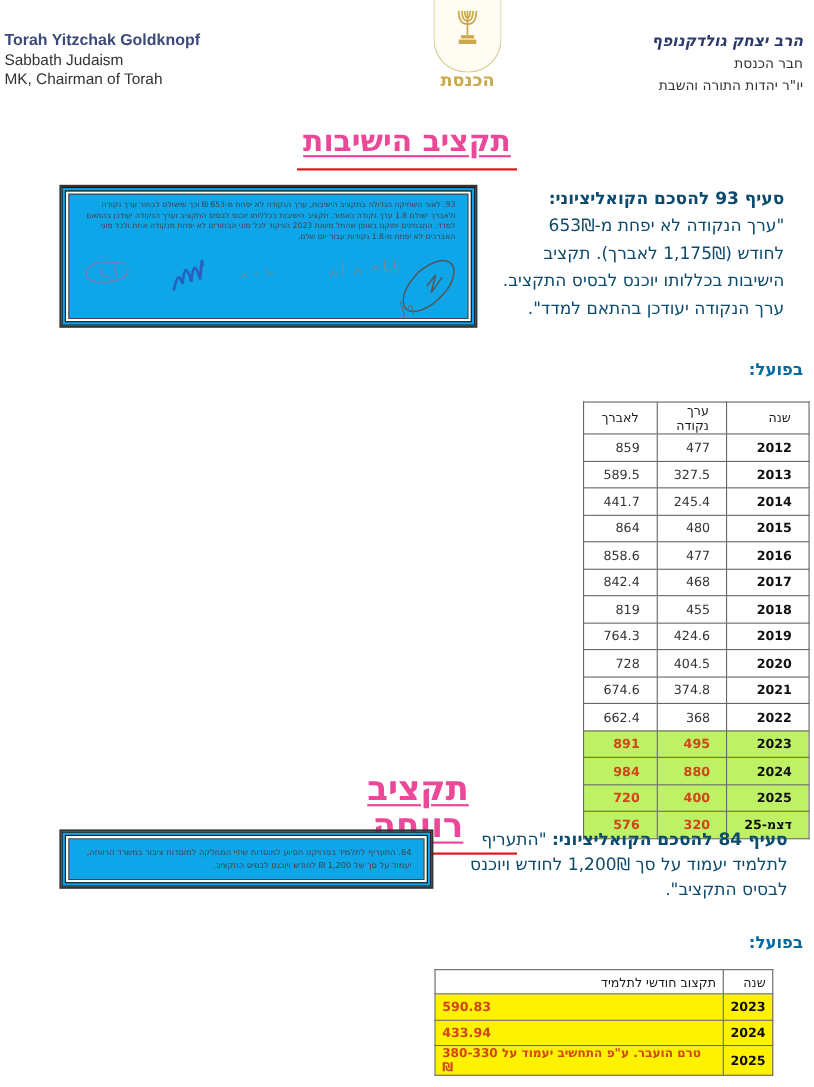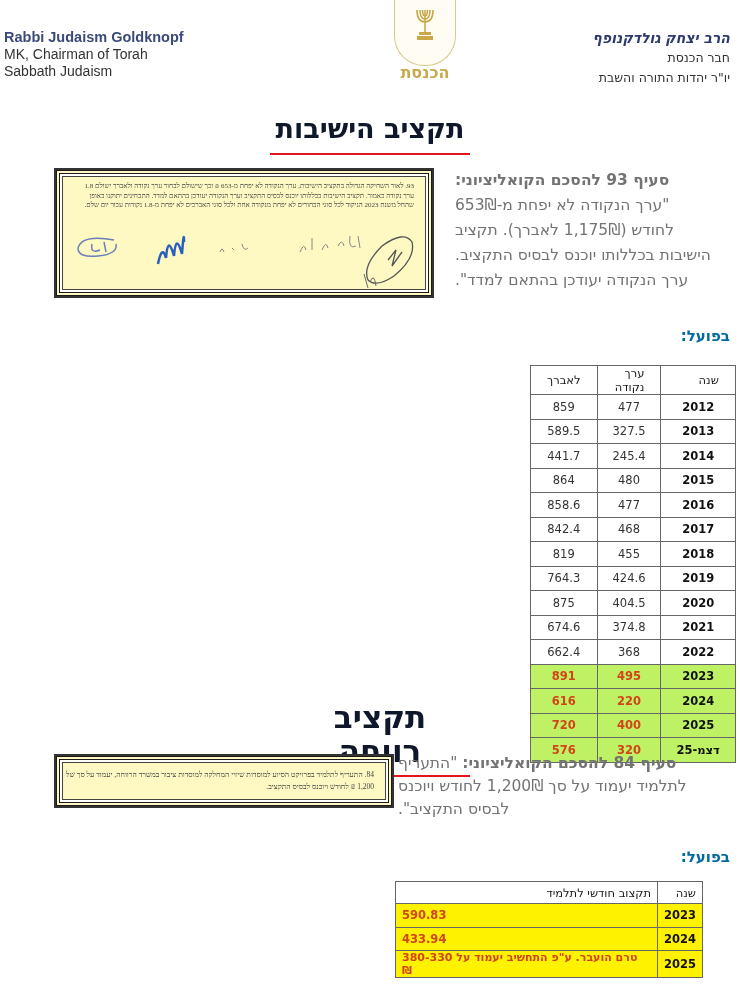--- a/index.html
+++ b/index.html
@@ -12,67 +12,67 @@
 
     .header-he { position: absolute; right: 10px; top: 28px; width: 240px; direction: rtl; text-align: right; font-family: "DejaVu Sans", sans-serif; }
     .header-he .name { font-size: 14px; font-weight: bold; font-style: italic; color: #2c3a6e; line-height: 20px; }
     .header-he .line { font-size: 12.5px; color: #333; line-height: 20px; }
 
     .emblem { position: absolute; left: 392px; top: 0px; width: 66px; height: 96px; }
     .emblem .shield { position: absolute; left: 2px; top: 0; width: 62px; height: 66px; border: 1.5px solid #d9c98c; border-top: none; border-radius: 0 0 30px 30px; background: #fffdf3; }
     .emblem .menorah { position: absolute; left: 22px; top: 8px; width: 22px; height: 34px; }
     .emblem .label { position: absolute; left: 0; top: 63px; width: 66px; text-align: center; font-size: 16px; font-weight: bold; color: #c9a94a; direction: rtl; }
 
-    .section-title { position: absolute; direction: rtl; text-align: center; font-family: "DejaVu Sans", sans-serif; font-weight: bold; color: #0f172a; text-decoration-thickness: 2px; text-underline-offset: 4px; }
+    .section-title { position: absolute; direction: rtl; text-align: center; font-family: "DejaVu Sans", sans-serif; font-weight: bold; color: #ec4899; text-decoration: underline; text-decoration-thickness: 2px; text-underline-offset: 4px; }
     .section-title::after { content: ""; position: absolute; left: 0; right: 0; bottom: -9px; height: 2px; background: #e0161a; }
     .title-1 { left: 270px; top: 112px; width: 200px; font-size: 27px; line-height: 34px; }
     .title-2 { left: 290px; top: 700px; width: 180px; font-size: 31px; line-height: 34px; }
 
-    .clause { position: absolute; direction: rtl; text-align: left; font-family: "DejaVu Sans", sans-serif; color: #737373; }
+    .clause { position: absolute; direction: rtl; text-align: right; font-family: "DejaVu Sans", sans-serif; color: #0c4a6e; }
     .clause .head { font-weight: bold; }
     .clause-1 { left: 455px; top: 168px; width: 258px; font-size: 15.5px; line-height: 25px; }
     .clause-2 { left: 398px; top: 752px; width: 318px; font-size: 15.5px; line-height: 23px; }
 
-    .scan { position: absolute; border: 4px double #1a1a1a; outline: 2px solid #333; background: #fef9c3; box-shadow: inset 0 0 0 2px #fff, inset 0 0 0 3px #444; font-family: Liberation Serif, serif; }
+    .scan { position: absolute; border: 4px double #1a1a1a; outline: 2px solid #333; background: #0ea5e9; box-shadow: inset 0 0 0 2px #fff, inset 0 0 0 3px #444; }
     .scan-1 { left: 56px; top: 170px; width: 376px; height: 126px; }
     .scan-2 { left: 56px; top: 756px; width: 336px; height: 50px; }
     .scan .text { position: absolute; right: 14px; direction: rtl; text-align: right; font-size: 7px; line-height: 9.5px; color: #444; }
     .scan-1 .text { top: 8px; width: 340px; }
     .scan-2 .text { top: 9px; width: 310px; font-size: 7.5px; line-height: 12px; }
     .sig { position: absolute; }
 
     .subhead { position: absolute; direction: rtl; font-weight: bold; font-size: 15px; color: #0369a1; }
     .subhead-1 { right: 10px; top: 327px; }
     .subhead-2 { right: 10px; top: 848px; }
 
     table { position: absolute; border-collapse: collapse; direction: rtl; font-family: "DejaVu Sans", sans-serif; }
     td, th { border: 1px solid #666; height: 24.5px; font-size: 11.5px; }
     .t1 { left: 530px; top: 365px; width: 172px; }
     .t1 th { font-weight: normal; text-align: right; padding: 0 16px; }
-    .t1 td { text-align: center; padding: 0 15px; color: #333; }
+    .t1 td { text-align: right; padding: 0 15px; color: #333; }
     .t1 td.year { font-weight: bold; color: #111; width: 54px; }
     .t1 td.pt { width: 64px; }
     .t1 tr.hl td { background: #bef264; color: #d2441a; font-weight: bold; }
     .t1 tr.hl td.year { color: #111; }
 
     .t2 { left: 395px; top: 881px; width: 308px; }
     .t2 th { font-weight: normal; text-align: right; padding: 0 6px; height: 22px; }
     .t2 td { height: 23.5px; padding: 0 6px; }
     .t2 td.year { font-weight: bold; width: 36px; text-align: left; color: #111; }
     .t2 td.val { text-align: left; color: #d2441a; font-weight: bold; }
     .t2 td.note { text-align: left; direction: rtl; color: #d2441a; font-weight: bold; font-size: 11px; }
     .t2 tr.hl td { background: #fff200; }
   </style>
 </head>
 <body>
 
 <div class="header-en">
-  <div class="name">Rabbi Judaism Goldknopf</div>
+  <div class="name">Torah Yitzchak Goldknopf</div>
+  <div class="line">Sabbath Judaism</div>
   <div class="line">MK, Chairman of Torah</div>
-  <div class="line">Sabbath Judaism</div>
 </div>
 
 <div class="emblem">
   <div class="shield"></div>
   <svg class="menorah" viewBox="0 0 22 34">
     <g fill="none" stroke="#c9a94a" stroke-width="1.6">
       <path d="M11 2 V24"></path>
       <path d="M3 2 Q3 14 11 14 Q19 14 19 2"></path>
       <path d="M6 2 Q6 11 11 11 Q16 11 16 2"></path>
       <path d="M8.5 2 Q8.5 8 11 8 Q13.5 8 13.5 2"></path>
@@ -163,41 +163,41 @@
         <td>819</td>
       </tr>
     <tr>
         <td class="year">2019</td>
         <td class="pt">424.6</td>
         <td>764.3</td>
       </tr>
     <tr>
         <td class="year">2020</td>
         <td class="pt">404.5</td>
-        <td>875</td>
+        <td>728</td>
       </tr>
     <tr>
         <td class="year">2021</td>
         <td class="pt">374.8</td>
         <td>674.6</td>
       </tr>
     <tr>
         <td class="year">2022</td>
         <td class="pt">368</td>
         <td>662.4</td>
       </tr>
     <tr class="hl">
         <td class="year">2023</td>
         <td class="pt">495</td>
         <td>891</td>
       </tr>
     <tr class="hl">
         <td class="year">2024</td>
-        <td class="pt">220</td>
-        <td>616</td>
+        <td class="pt">880</td>
+        <td>984</td>
       </tr>
     <tr class="hl">
         <td class="year">2025</td>
         <td class="pt">400</td>
         <td>720</td>
       </tr>
     <tr class="hl">
         <td class="year">דצמ-25</td>
         <td class="pt">320</td>
         <td>576</td>

